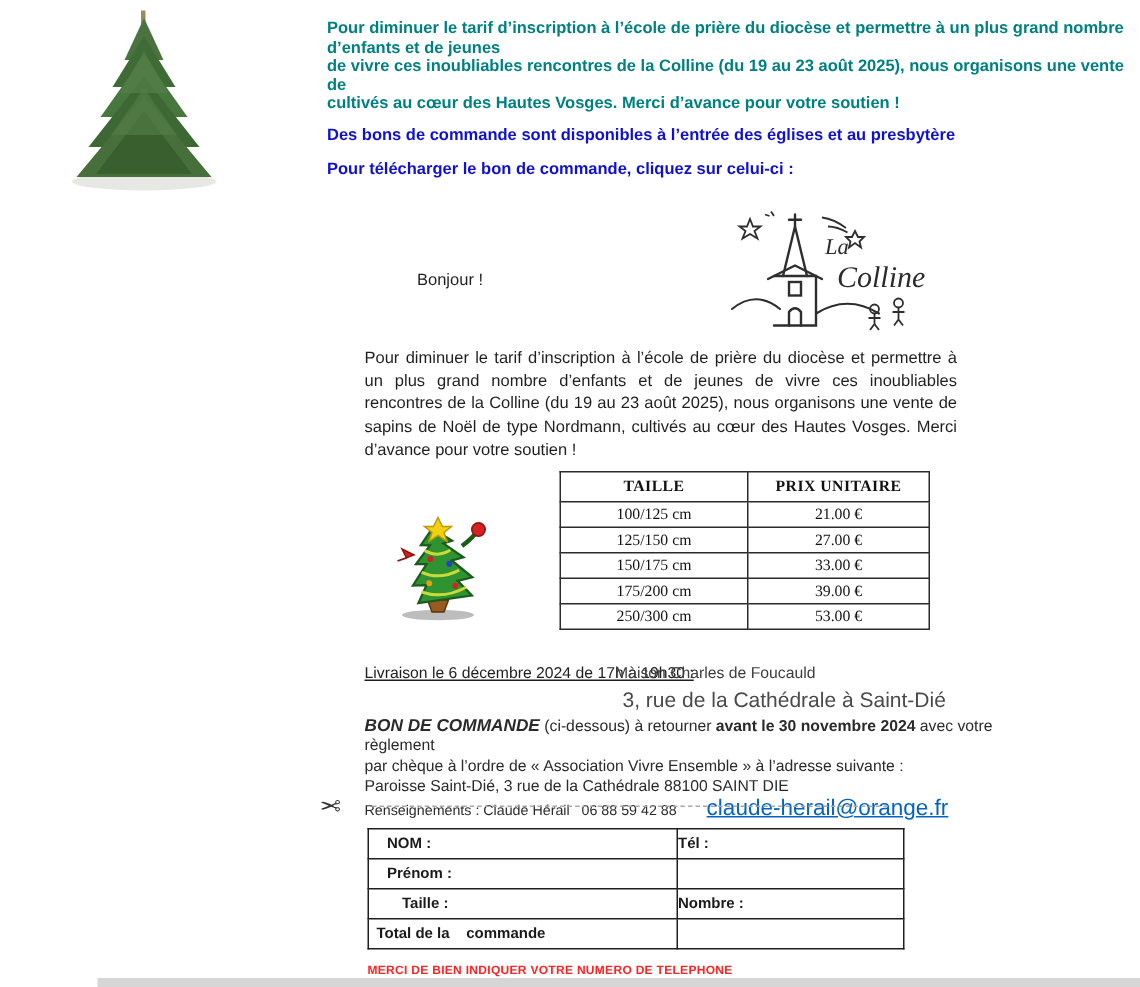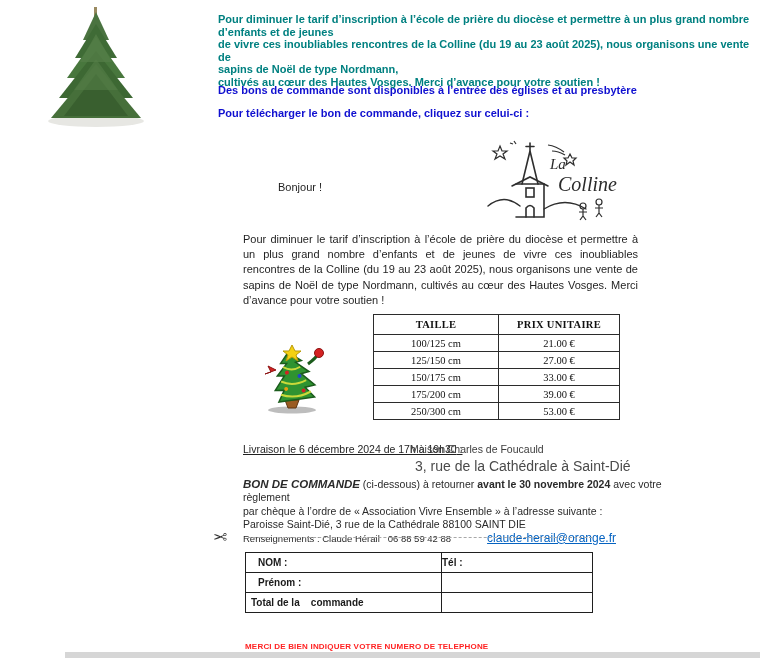--- a/index.html
+++ b/index.html
@@ -36,21 +36,21 @@
   .delivery-label{left:243px;top:443px;font-size:10.5px;color:#1f1f1f;text-decoration:underline;}
   .delivery-colon{text-decoration:none;}
   .delivery-place1{left:410px;top:443px;font-size:10.5px;color:#3c3c3c;text-align:right;}
   .delivery-place2{left:415px;top:458px;font-size:14px;color:#4a4a4a;}
 
   
   .order{left:243px;top:478px;width:450px;font-size:10.5px;color:#2a2a2a;line-height:13.4px;}
   .order .b{font-weight:bold;}
   .order .title{font-size:11.5px;font-weight:bold;font-style:italic;}
   .order .contact{font-size:9.5px;white-space:pre;}
-  .order a{color:#0563c1;font-size:12px;margin-left:36px;}
+  .order a{color:#0563c1;font-size:15px;margin-left:20px;}
 
   
   .scissors{left:213px;top:527px;font-size:17px;color:#333;display:inline-block;
             transform:scaleX(-1);}
   .cutline{left:248px;top:537px;width:344px;border-top:1.5px dashed #a8a8a8;height:0;}
 
   
   .form-table{left:245px;top:552px;border-collapse:collapse;color:#1a1a1a;}
   .form-table td{border:1px solid #1f1f1f;font-size:10px;font-weight:bold;
                  height:19px;padding:0 0 0 12px;white-space:pre;margin-top:48px;}
@@ -77,21 +77,20 @@
     <polygon points="56,70 24,112 88,112" fill="#395f2f"></polygon>
     <polygon points="56,30 40,58 72,58" fill="#557f48" opacity="0.7"></polygon>
     <polygon points="56,55 34,86 78,86" fill="#557f48" opacity="0.6"></polygon>
   </svg>
 </div>
 
 <div class="abs teal-par">
   <div>Pour diminuer le tarif d’inscription à l’école de prière du diocèse et permettre à un plus grand nombre</div>
   <div>d’enfants et de jeunes</div>
   <div>de vivre ces inoubliables rencontres de la Colline (du 19 au 23 août 2025), nous organisons une vente de</div>
-  <div>sapins de Noël de type Nordmann,</div>
   <div>cultivés au cœur des Hautes Vosges.  Merci d’avance pour votre soutien !</div>
 </div>
 
 <div class="abs blue-line" style="left:218px;top:84px;">Des bons de commande sont disponibles à l’entrée des églises et au presbytère</div>
 
 <div class="abs blue-line" style="left:218px;top:107px;">Pour télécharger le bon de commande, cliquez sur celui-ci :</div>
 
 <div class="abs greeting">Bonjour !</div>
 
 <div class="abs logo">
@@ -204,20 +203,24 @@
   <tbody>
       <tr>
     <td class="c1">NOM :</td>
     <td class="c2 center">Tél :</td>
   </tr>
   <tr>
     <td class="c1">Prénom :</td>
     <td class="c2"></td>
   </tr>
   <tr>
+    <td class="c1" style="text-align:left;padding-left:22px;">Taille :</td>
+    <td class="c2 center">Nombre :</td>
+  </tr>
+  <tr>
     <td class="c1" style="padding-left:5px;">Total de la    commande</td>
     <td class="c2"></td>
   </tr>
 </tbody>
   </table>
 
 <div class="abs notice">MERCI DE BIEN INDIQUER VOTRE NUMERO DE TELEPHONE</div>
 
 <div class="abs scrollbar"></div>
 

